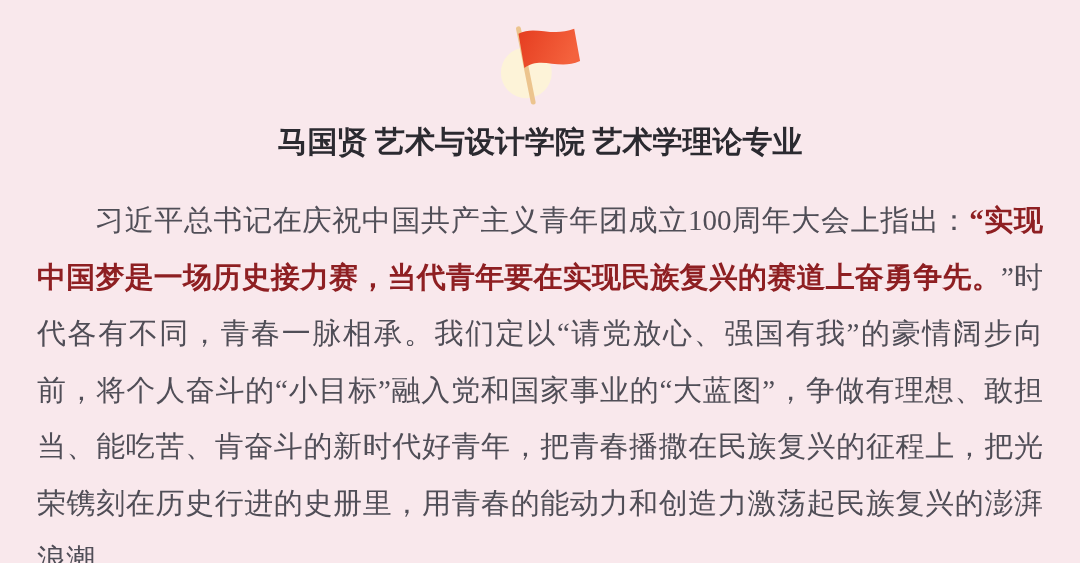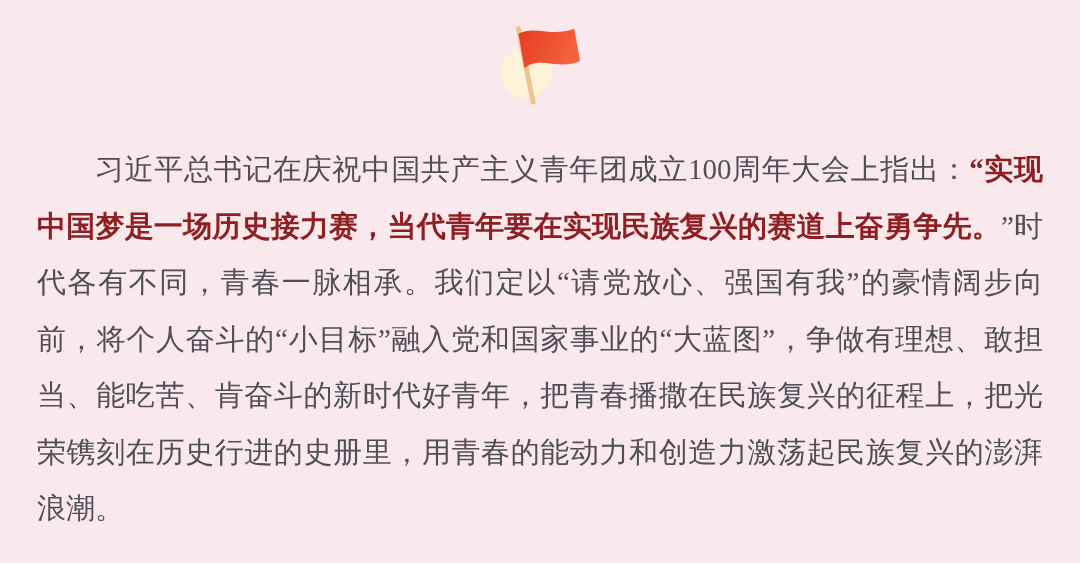--- a/index.html
+++ b/index.html
@@ -59,16 +59,17 @@
           <stop offset="0" stop-color="#e53d20"></stop>
           <stop offset="1" stop-color="#f4623d"></stop>
         </linearGradient>
       </defs>
       <circle cx="31" cy="54" r="26" fill="#fdf3d8"></circle>
       <line x1="23" y1="9" x2="38" y2="84" stroke="#ecc48e" stroke-width="5" stroke-linecap="round"></line>
       <path d="M23 14 C40 5 57 18 80 9 L86 42 C63 52 47 36 29 49 Z" fill="url(#flagGrad)"></path>
     </svg>
   </div>
 
+  <h1 class="author">马国贤 艺术与设计学院 艺术学理论专业</h1>
 
   <p class="para"><span>习近平总书记在庆祝中国共产主义青年团成立100周年大会上指出：</span><span class="hl">“实现中国梦是一场历史接力赛，当代青年要在实现民族复兴的赛道上奋勇争先。</span><span>”时代各有不同，青春一脉相承。我们定以“请党放心、强国有我”的豪情阔步向前，将个人奋斗的“小目标”融入党和国家事业的“大蓝图”，争做有理想、敢担当、能吃苦、肯奋斗的新时代好青年，把青春播撒在民族复兴的征程上，把光荣镌刻在历史行进的史册里，用青春的能动力和创造力激荡起民族复兴的澎湃浪潮。</span></p>
 
 </div>
 
 </body></html>

